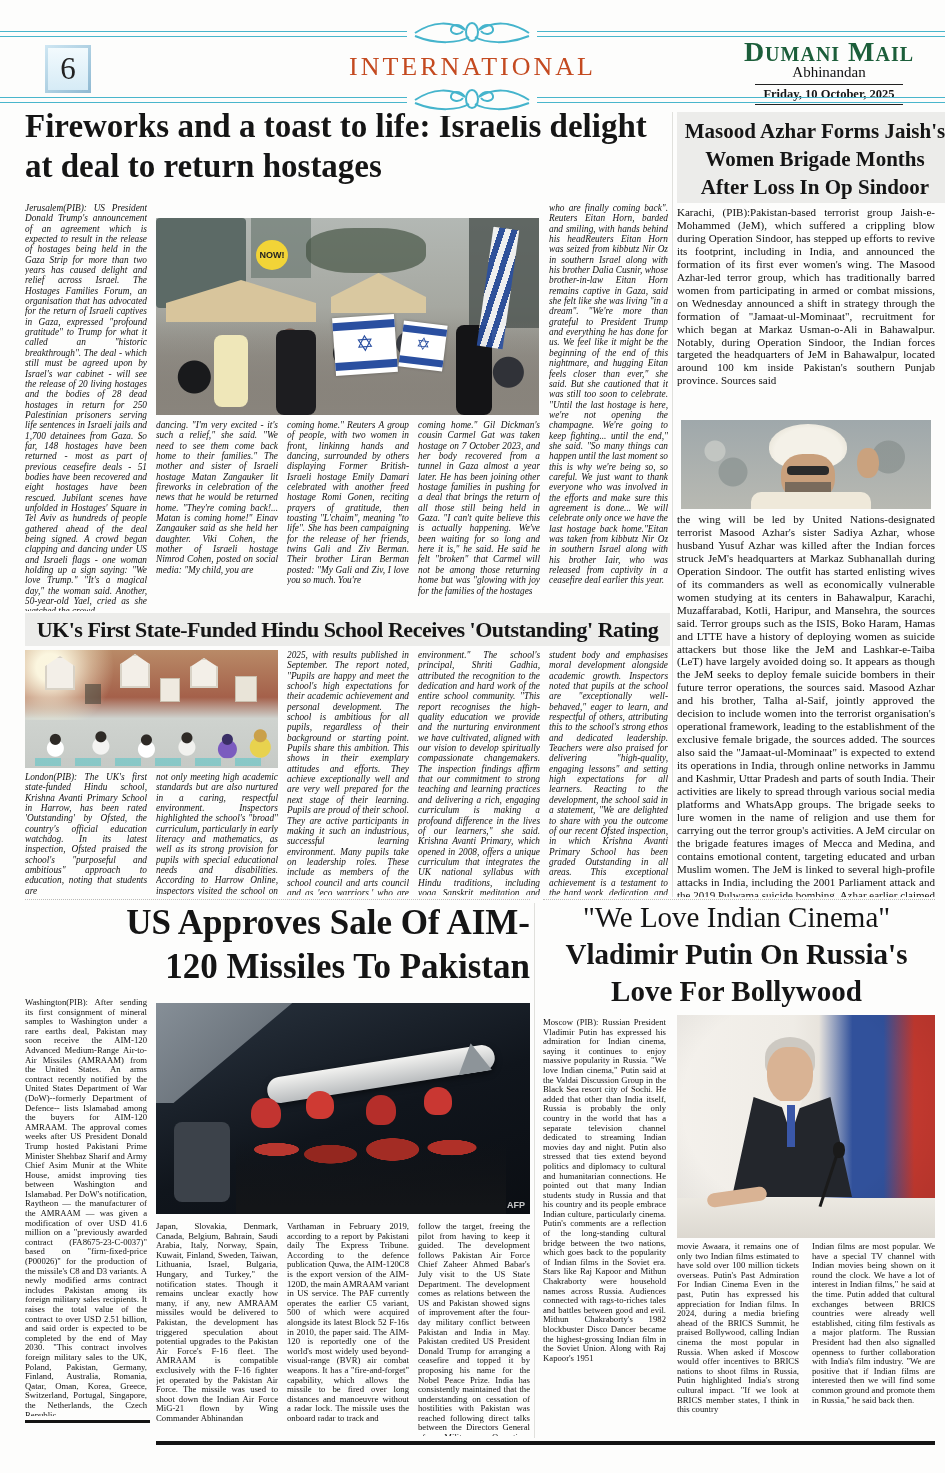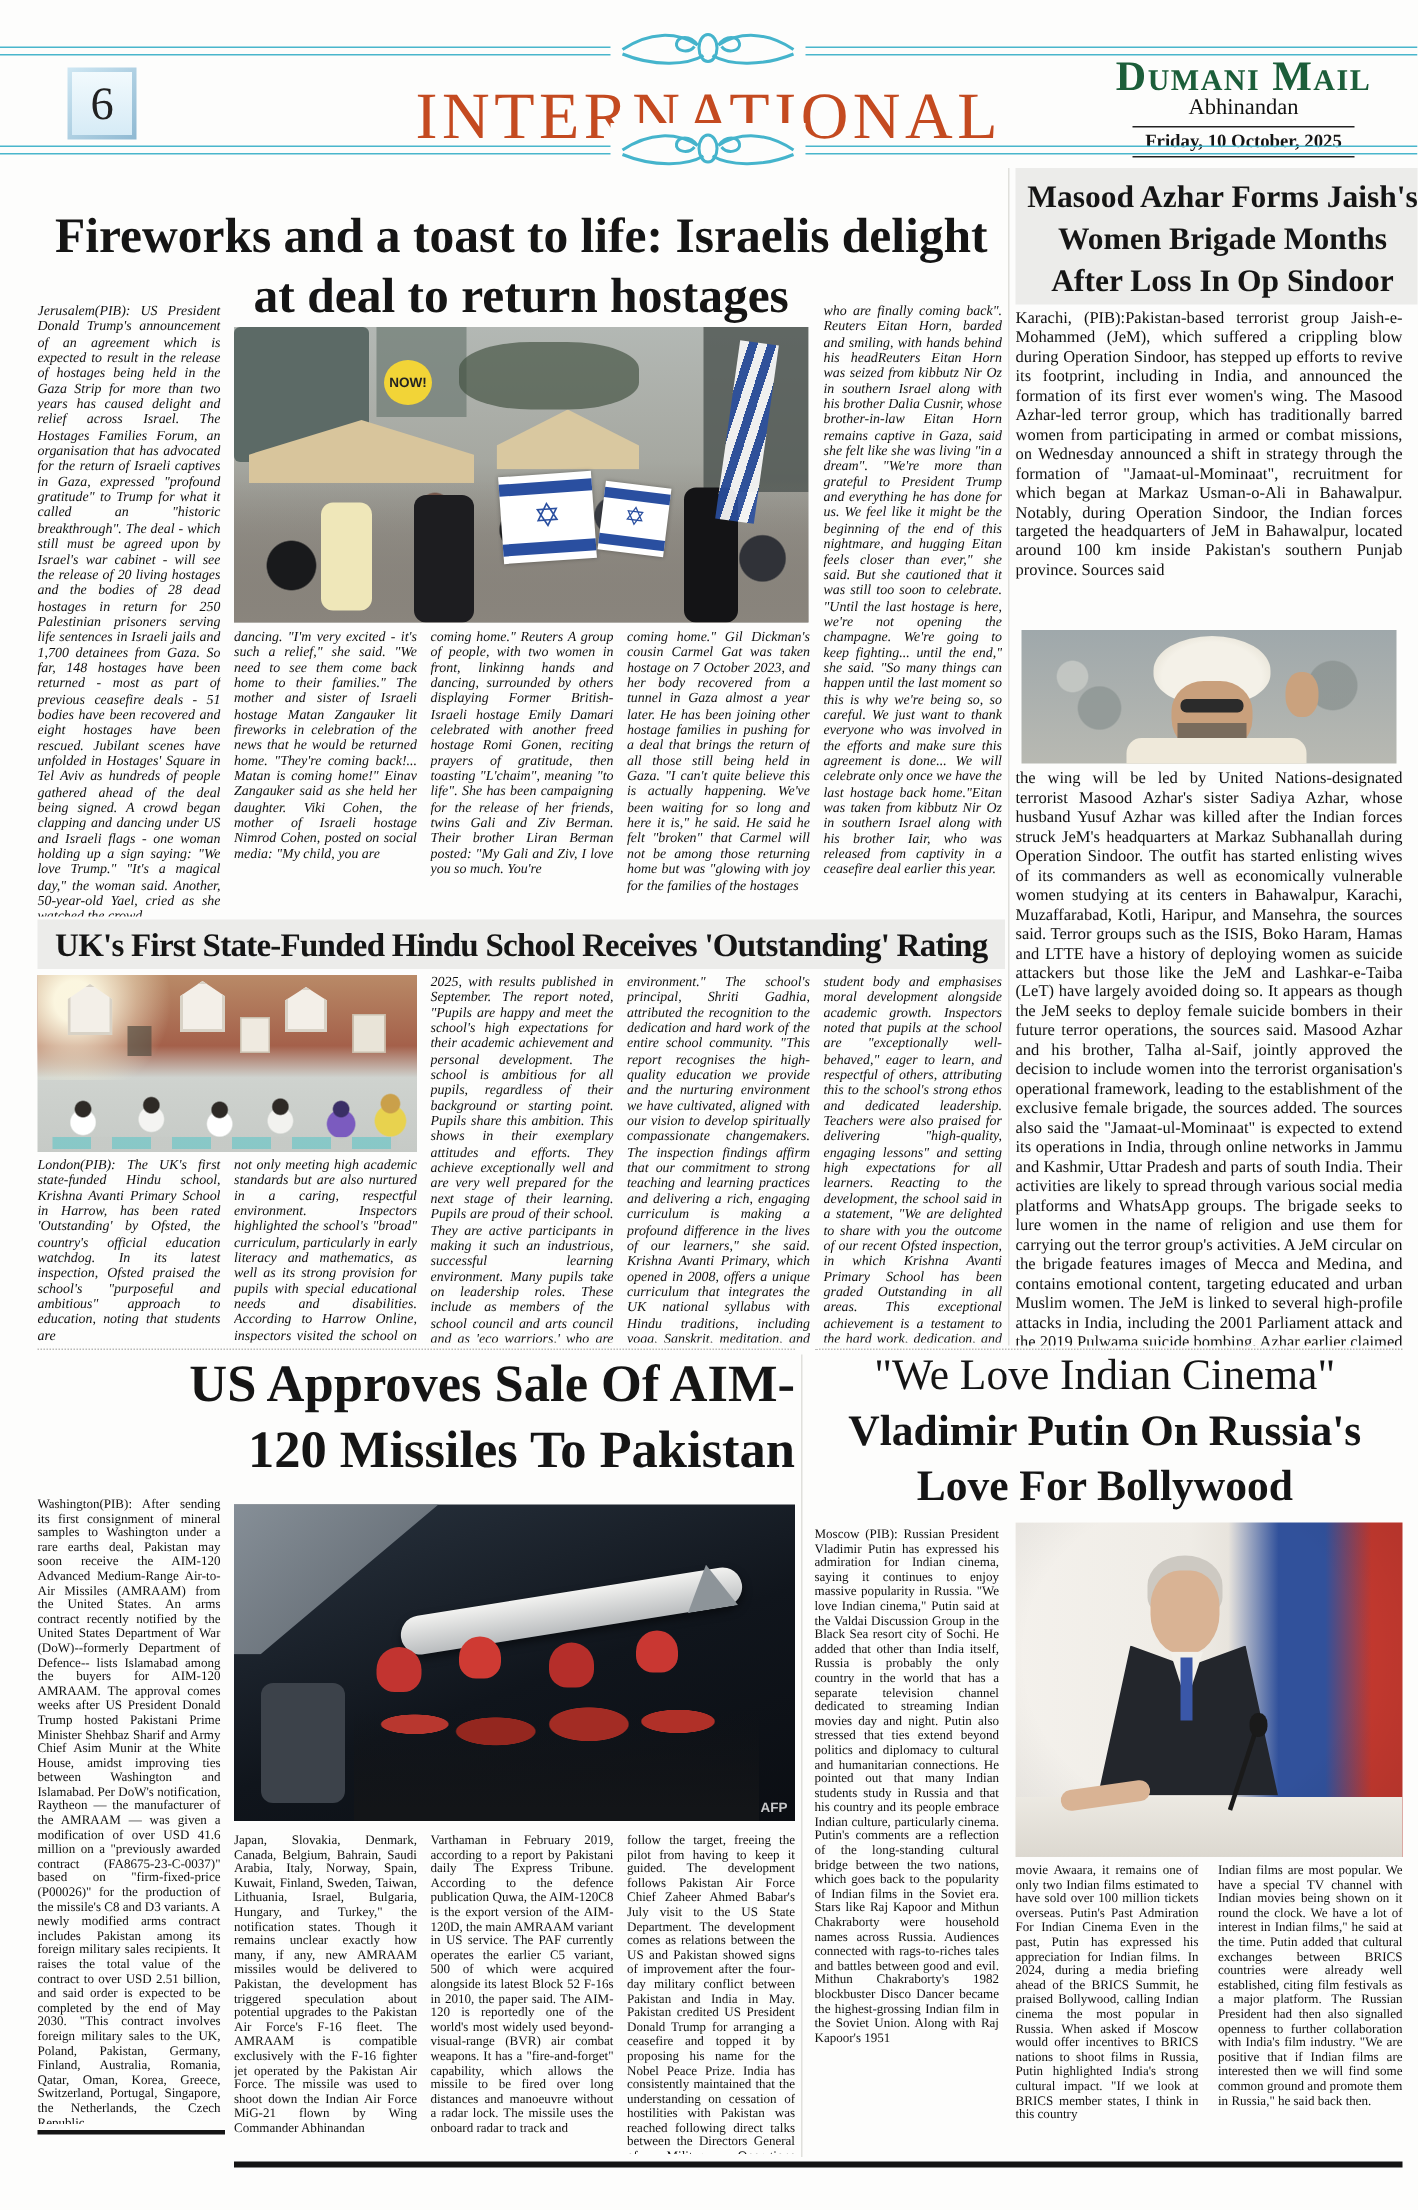--- a/index.html
+++ b/index.html
@@ -2,26 +2,26 @@
 <html><head>
 <meta charset="utf-8">
 <style>
   html,body{margin:0;padding:0;}
   body{width:945px;height:1473px;position:relative;background:#fbfbf9;font-family:"Liberation Serif",serif;color:#151515;overflow:hidden;}
   .page{position:absolute;left:0;top:0;width:945px;height:1473px;background:#fdfdfc;}
   .teal-rule{position:absolute;left:0;width:945px;height:4px;border-top:1.6px solid #49b6cc;border-bottom:1.6px solid #49b6cc;}
   .flourish{position:absolute;left:407px;width:130px;height:34px;background:#fdfdfc;text-align:center;z-index:3;}
   .pagenum-box{position:absolute;left:45px;top:45px;width:46px;height:48px;background:linear-gradient(135deg,#cfe7f3,#8fb9d2);padding:3px;box-sizing:border-box;}
   .pagenum-inner{width:100%;height:100%;background:linear-gradient(180deg,#f2fafd,#d6ebf6);display:flex;align-items:center;justify-content:center;font-size:31px;color:#222;}
-  .section-title{position:absolute;left:0;top:52px;width:945px;text-align:center;font-size:44px;letter-spacing:3px;color:#c44a20;}
+  .section-title{position:absolute;left:0;top:52px;width:945px;text-align:center;font-size:26px;letter-spacing:3px;color:#c44a20;}
   .masthead-block{position:absolute;left:723px;top:40px;width:212px;text-align:center;}
   .masthead{font-variant:small-caps;font-weight:bold;font-size:28px;letter-spacing:1px;color:#1c5e3a;line-height:24px;text-align:center;}
   .city{font-size:15px;line-height:17px;color:#111;}
   .dateline{display:inline-block;border-top:1px solid #222;border-bottom:1px solid #222;font-size:12.5px;font-weight:bold;padding:2px 8px;margin-top:3px;}
-  .h-fireworks{position:absolute;left:25px;top:106px;width:645px;text-align:center;font-weight:bold;font-size:33px;line-height:40px;margin-top:32px;}
+  .h-fireworks{position:absolute;left:25px;top:106px;width:645px;text-align:left;font-weight:bold;font-size:33px;line-height:40px;}
   .h-masood{position:absolute;left:677px;top:112px;width:276px;height:91px;background:#ececea;text-align:center;font-weight:bold;font-size:21px;line-height:28px;padding-top:5px;box-sizing:border-box;}
   .h-school{position:absolute;left:25px;top:613px;width:645px;height:33px;background:#ececea;text-align:center;font-weight:bold;font-size:22px;line-height:33px;letter-spacing:-0.5px;white-space:nowrap;}
   .h-missiles{position:absolute;left:25px;top:901px;width:505px;text-align:right;font-weight:bold;font-size:35px;line-height:44px;}
   .h-putin{position:absolute;left:538px;top:899px;width:397px;text-align:center;font-size:29px;line-height:37px;}
   .h-putin .l1{font-weight:normal;}
   .h-putin .lb{font-weight:bold;}
   .ncol{position:absolute;font-size:9.3px;line-height:10.35px;text-align:justify;overflow:hidden;color:#101010;font-style:italic;}
   .bcol{position:absolute;font-size:8.7px;line-height:9.6px;text-align:justify;overflow:hidden;color:#101010;}
   .wcol{position:absolute;font-size:11px;line-height:12.95px;text-align:justify;overflow:hidden;color:#101010;}
   .photo{position:absolute;overflow:hidden;}

